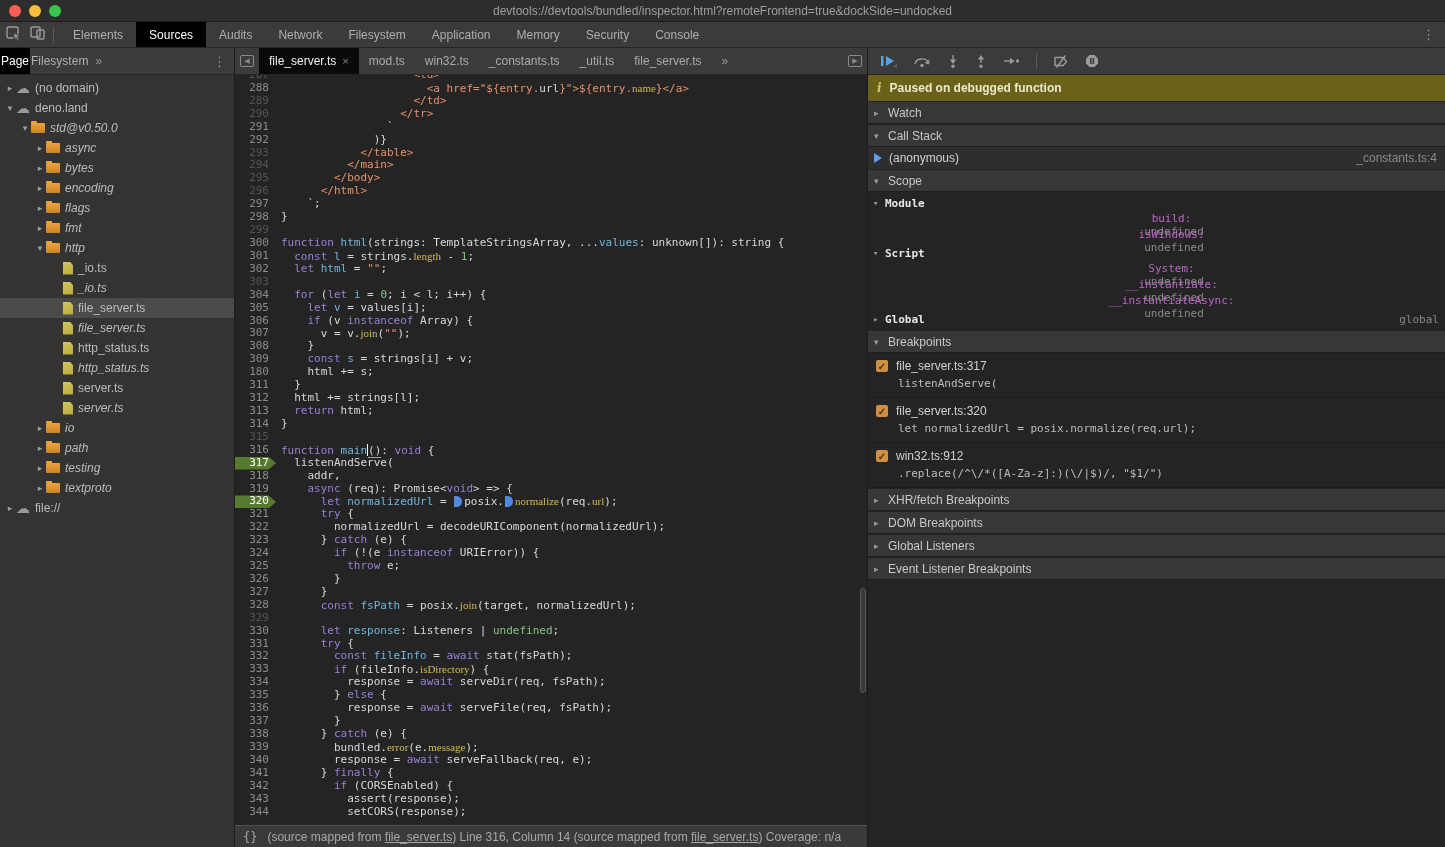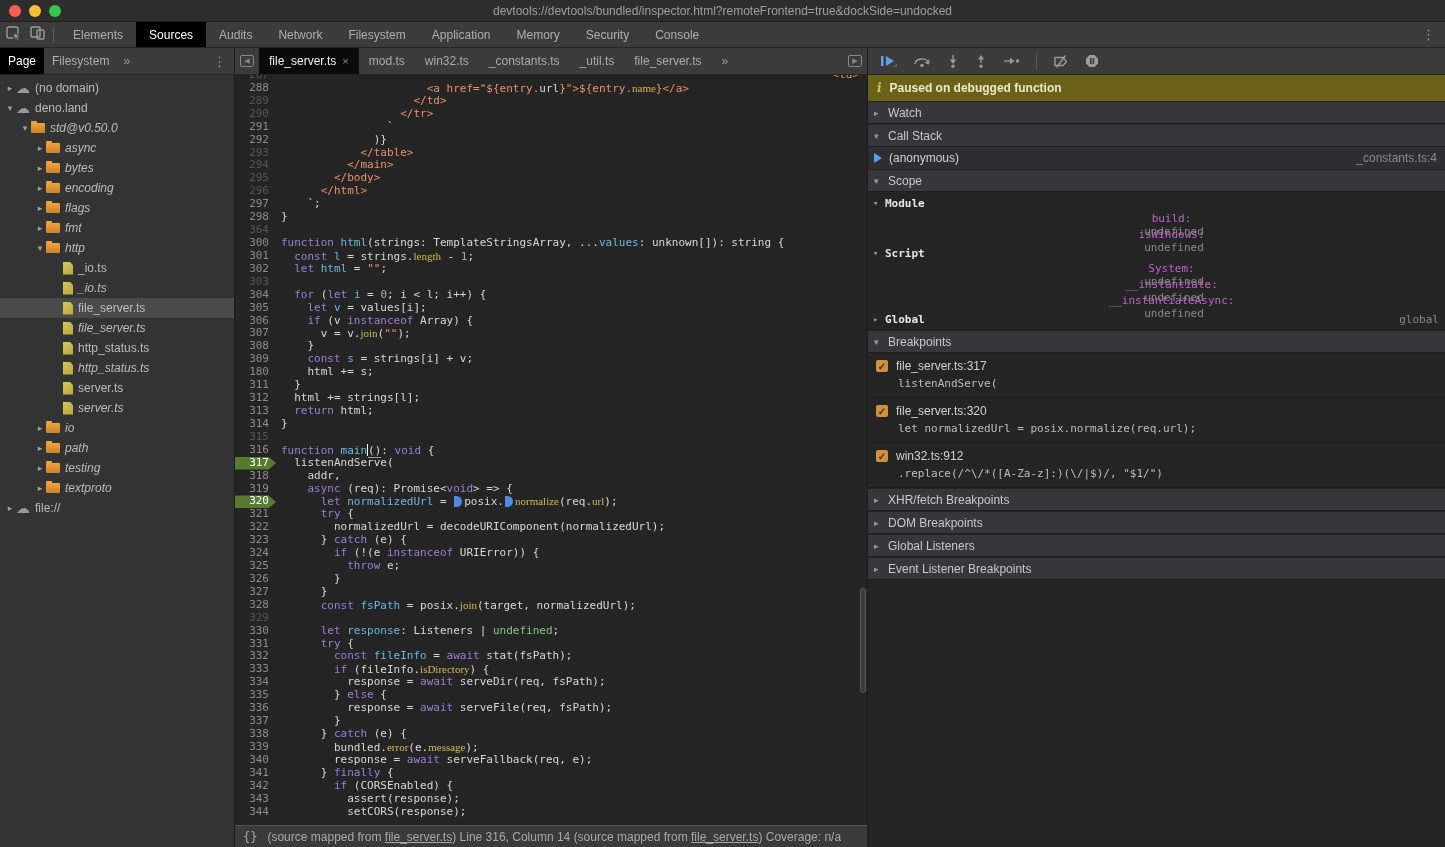--- a/index.html
+++ b/index.html
@@ -28,21 +28,21 @@
   .main-toolbar .kebab { position:absolute; right:2px; top:0; bottom:0; }
 
   
   .cols { flex:1; display:flex; min-height:0; }
 
   
   .nav { width:235px; flex:0 0 235px; background:#333334; border-right:1px solid #1c1c1c;
     display:flex; flex-direction:column; }
   .nav-tabs { height:27px; background:#3b3b3c; border-bottom:1px solid #242424; display:flex;
     align-items:stretch; position:relative; flex:0 0 27px; }
-  .nav-tab { display:flex; align-items:center; padding:0 8px; color:#aeaeae; }
+  .nav-tab { display:flex; align-items:center; padding:0 1px; color:#aeaeae; }
   .nav-tab.active { background:#000; color:#fff; }
   .nav-overflow { display:flex; align-items:center; color:#9a9a9a; padding:0 6px; }
   .nav-tabs .kebab { position:absolute; right:0; top:0; bottom:0; }
   .tree { flex:1; overflow:hidden; padding-top:3px; }
   .tree-row { height:20px; display:flex; align-items:center; white-space:nowrap; color:#bcbcbc; }
   .tree-row.selected { background:#4a4a4a; }
   .tree-row .arrow { width:12px; font-size:9px; color:#9f9f9f; text-align:center; flex:0 0 12px; }
   .tree-row .lbl { margin-left:5px; }
   .tree-row .lbl.italic { font-style:italic; }
   .ico-cloud { font-size:14px; color:#9a9a9a; line-height:10px; }
@@ -65,21 +65,21 @@
   .ed-tab { display:flex; align-items:center; padding:0 10px; color:#ababab; gap:6px; }
   .ed-tab.active { background:#0a0a0a; color:#f0f0f0; }
   .ed-tab .x { color:#8a8a8a; font-size:11px; }
   .ed-overflow { display:flex; align-items:center; color:#9a9a9a; padding:0 10px; }
   .ed-spacer { flex:1; }
 
   .code-wrap { flex:1; position:relative; overflow:hidden; }
   .code-scroll { position:absolute; inset:0 8px 0 0; overflow:hidden; }
   .line { height:12.93px; line-height:12.93px; display:flex; white-space:pre;
     font-family:"DejaVu Sans Mono", monospace; font-size:11px; }
-  .line:first-child { margin-top:-6px;justify-content:space-between; }
+  .line:first-child { margin-top:-6px; }
   .gut { width:42px; flex:0 0 42px; text-align:right; padding-right:8px; color:#8c8c8c;
     position:relative; }
   .gut.dim { color:#545454; }
   .gut.bp { color:#fff; }
   .gut.bp:before { content:""; position:absolute; inset:0 1px 0 0; background:#567b2f;
     clip-path:polygon(0 0,82% 0,100% 50%,82% 100%,0 100%); z-index:0; }
   .gut span { position:relative; z-index:1; }
   .codetxt { padding-left:4px; }
   .c-w { color:#d8d8d8; } .c-k { color:#9a7fd5; } .c-d { color:#71b6dd; }
   .c-s { color:#e8926a; } .c-t { color:#e8926a; } .c-n { color:#85c585; } .c-p { color:#d2bb54;font-family:Liberation Serif, serif; }
@@ -338,21 +338,21 @@
             <div class="line"><span class="gut dim"><span>289</span></span><span class="codetxt"><span class="c-t">                    &lt;/td&gt;</span></span></div>
             <div class="line"><span class="gut dim"><span>290</span></span><span class="codetxt"><span class="c-t">                  &lt;/tr&gt;</span></span></div>
             <div class="line"><span class="gut"><span>291</span></span><span class="codetxt"><span class="c-w">                `</span></span></div>
             <div class="line"><span class="gut"><span>292</span></span><span class="codetxt"><span class="c-w">              )}</span></span></div>
             <div class="line"><span class="gut dim"><span>293</span></span><span class="codetxt"><span class="c-t">            &lt;/table&gt;</span></span></div>
             <div class="line"><span class="gut dim"><span>294</span></span><span class="codetxt"><span class="c-t">          &lt;/main&gt;</span></span></div>
             <div class="line"><span class="gut dim"><span>295</span></span><span class="codetxt"><span class="c-t">        &lt;/body&gt;</span></span></div>
             <div class="line"><span class="gut dim"><span>296</span></span><span class="codetxt"><span class="c-t">      &lt;/html&gt;</span></span></div>
             <div class="line"><span class="gut"><span>297</span></span><span class="codetxt"><span class="c-w">    `;</span></span></div>
             <div class="line"><span class="gut"><span>298</span></span><span class="codetxt"><span class="c-w">}</span></span></div>
-            <div class="line"><span class="gut dim"><span>364</span></span><span class="codetxt"></span></div>
+            <div class="line"><span class="gut dim"><span>299</span></span><span class="codetxt"></span></div>
             <div class="line"><span class="gut"><span>300</span></span><span class="codetxt"><span class="c-k">function </span><span class="c-d">html</span><span class="c-w">(strings: TemplateStringsArray, ...</span><span class="c-d">values</span><span class="c-w">: unknown[]): string {</span></span></div>
             <div class="line"><span class="gut"><span>301</span></span><span class="codetxt"><span class="c-w">  </span><span class="c-k">const </span><span class="c-d">l</span><span class="c-w"> = strings.</span><span class="c-p">length</span><span class="c-w"> - </span><span class="c-n">1</span><span class="c-w">;</span></span></div>
             <div class="line"><span class="gut"><span>302</span></span><span class="codetxt"><span class="c-w">  </span><span class="c-k">let </span><span class="c-d">html</span><span class="c-w"> = </span><span class="c-s">""</span><span class="c-w">;</span></span></div>
             <div class="line"><span class="gut dim"><span>303</span></span><span class="codetxt"></span></div>
             <div class="line"><span class="gut"><span>304</span></span><span class="codetxt"><span class="c-w">  </span><span class="c-k">for</span><span class="c-w"> (</span><span class="c-k">let </span><span class="c-d">i</span><span class="c-w"> = </span><span class="c-n">0</span><span class="c-w">; i &lt; l; i++) {</span></span></div>
             <div class="line"><span class="gut"><span>305</span></span><span class="codetxt"><span class="c-w">    </span><span class="c-k">let </span><span class="c-d">v</span><span class="c-w"> = values[i];</span></span></div>
             <div class="line"><span class="gut"><span>306</span></span><span class="codetxt"><span class="c-w">    </span><span class="c-k">if</span><span class="c-w"> (v </span><span class="c-k">instanceof</span><span class="c-w"> Array) {</span></span></div>
             <div class="line"><span class="gut"><span>307</span></span><span class="codetxt"><span class="c-w">      v = v.</span><span class="c-p">join</span><span class="c-w">(</span><span class="c-s">""</span><span class="c-w">);</span></span></div>
             <div class="line"><span class="gut"><span>308</span></span><span class="codetxt"><span class="c-w">    }</span></span></div>
             <div class="line"><span class="gut"><span>309</span></span><span class="codetxt"><span class="c-w">    </span><span class="c-k">const </span><span class="c-d">s</span><span class="c-w"> = strings[i] + v;</span></span></div>

